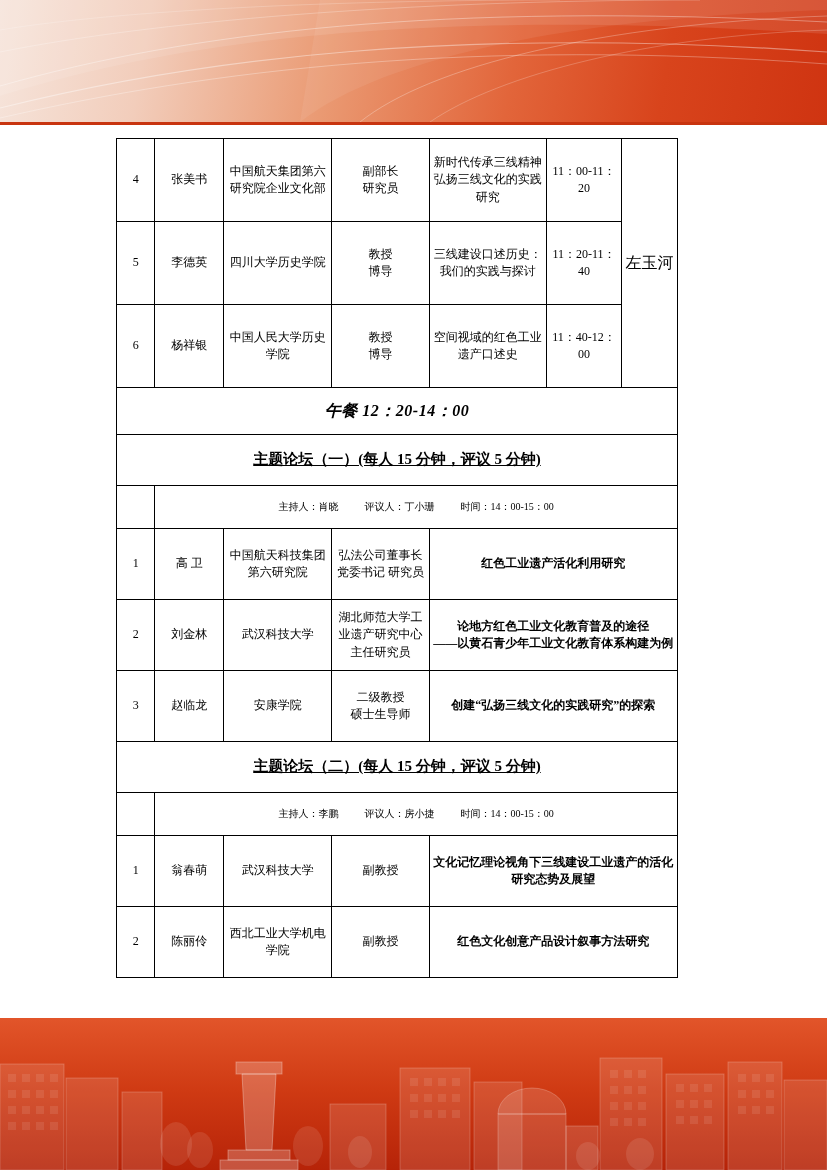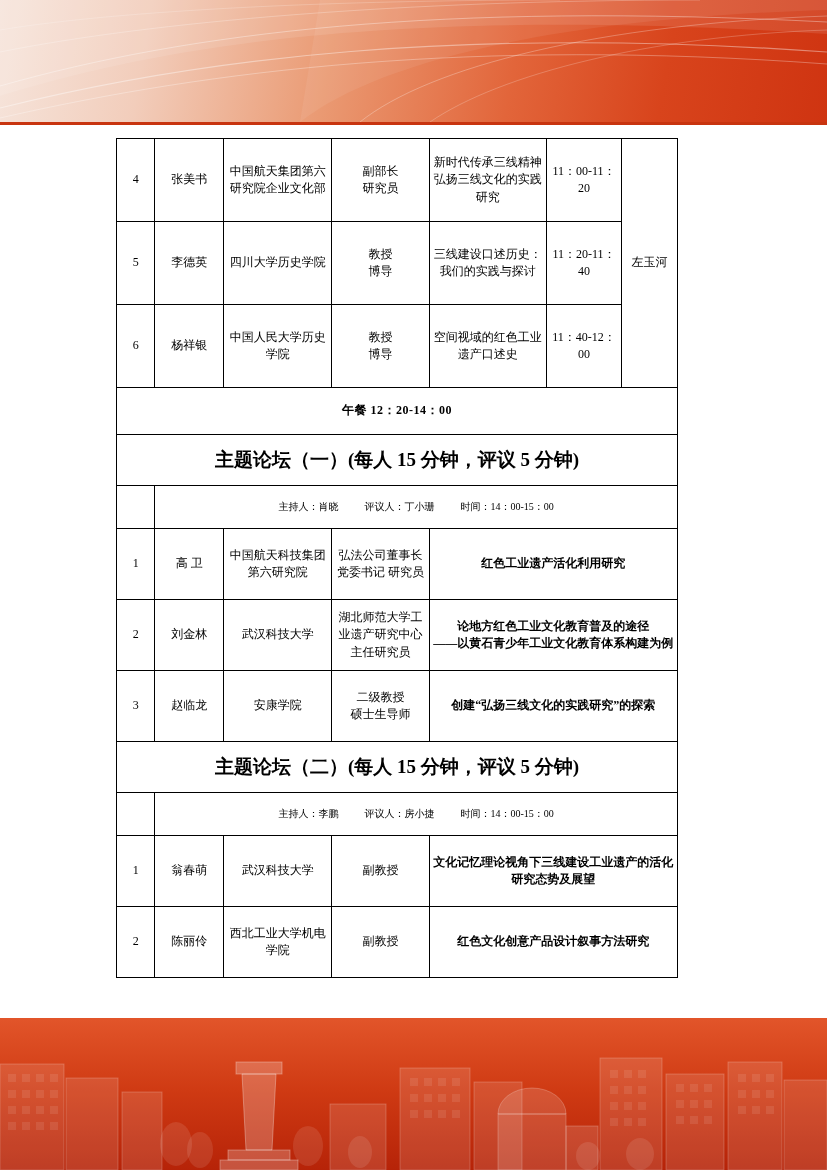--- a/index.html
+++ b/index.html
@@ -85,42 +85,44 @@
   .row-tall td { height: 74px; }
   .row-med  td { height: 62px; }
 
   .band {
     height: 38px;
     font-weight: bold;
     font-size: 13px;
     letter-spacing: 0.5px;
   }
   .band-lunch {
-    font-size: 12px;
+    font-size: 16px;
     font-weight: bold;
+    font-style: italic;
   }
   .forum-head {
     font-weight: bold;
-    font-size: 19px;
+    font-size: 15px;
     height: 42px;
+    text-decoration: underline;
   }
   .meta-row td {
     height: 34px;
     font-size: 10px;
   }
   .meta-inner {
     display: flex;
     justify-content: center;
     align-items: center;
     gap: 26px;
     white-space: nowrap;
   }
   .topic-wide { text-align: center; font-weight: bold; }
   .vcenter-host {
-    font-size: 12px;
+    font-size: 16px;
   }
 </style>
 </head>
 <body>
 
 <div class="banner-top">
   <div class="bg"></div>
   <svg width="827" height="122" viewBox="0 0 827 122" style="position:absolute;top:0;left:0;">
     <path d="M0,96 C180,40 420,8 827,34 L827,0 L0,0 Z" fill="rgba(255,255,255,0.10)"></path>
     <path d="M0,108 C200,58 460,26 827,52" stroke="rgba(255,255,255,0.40)" stroke-width="1.2" fill="none"></path>

